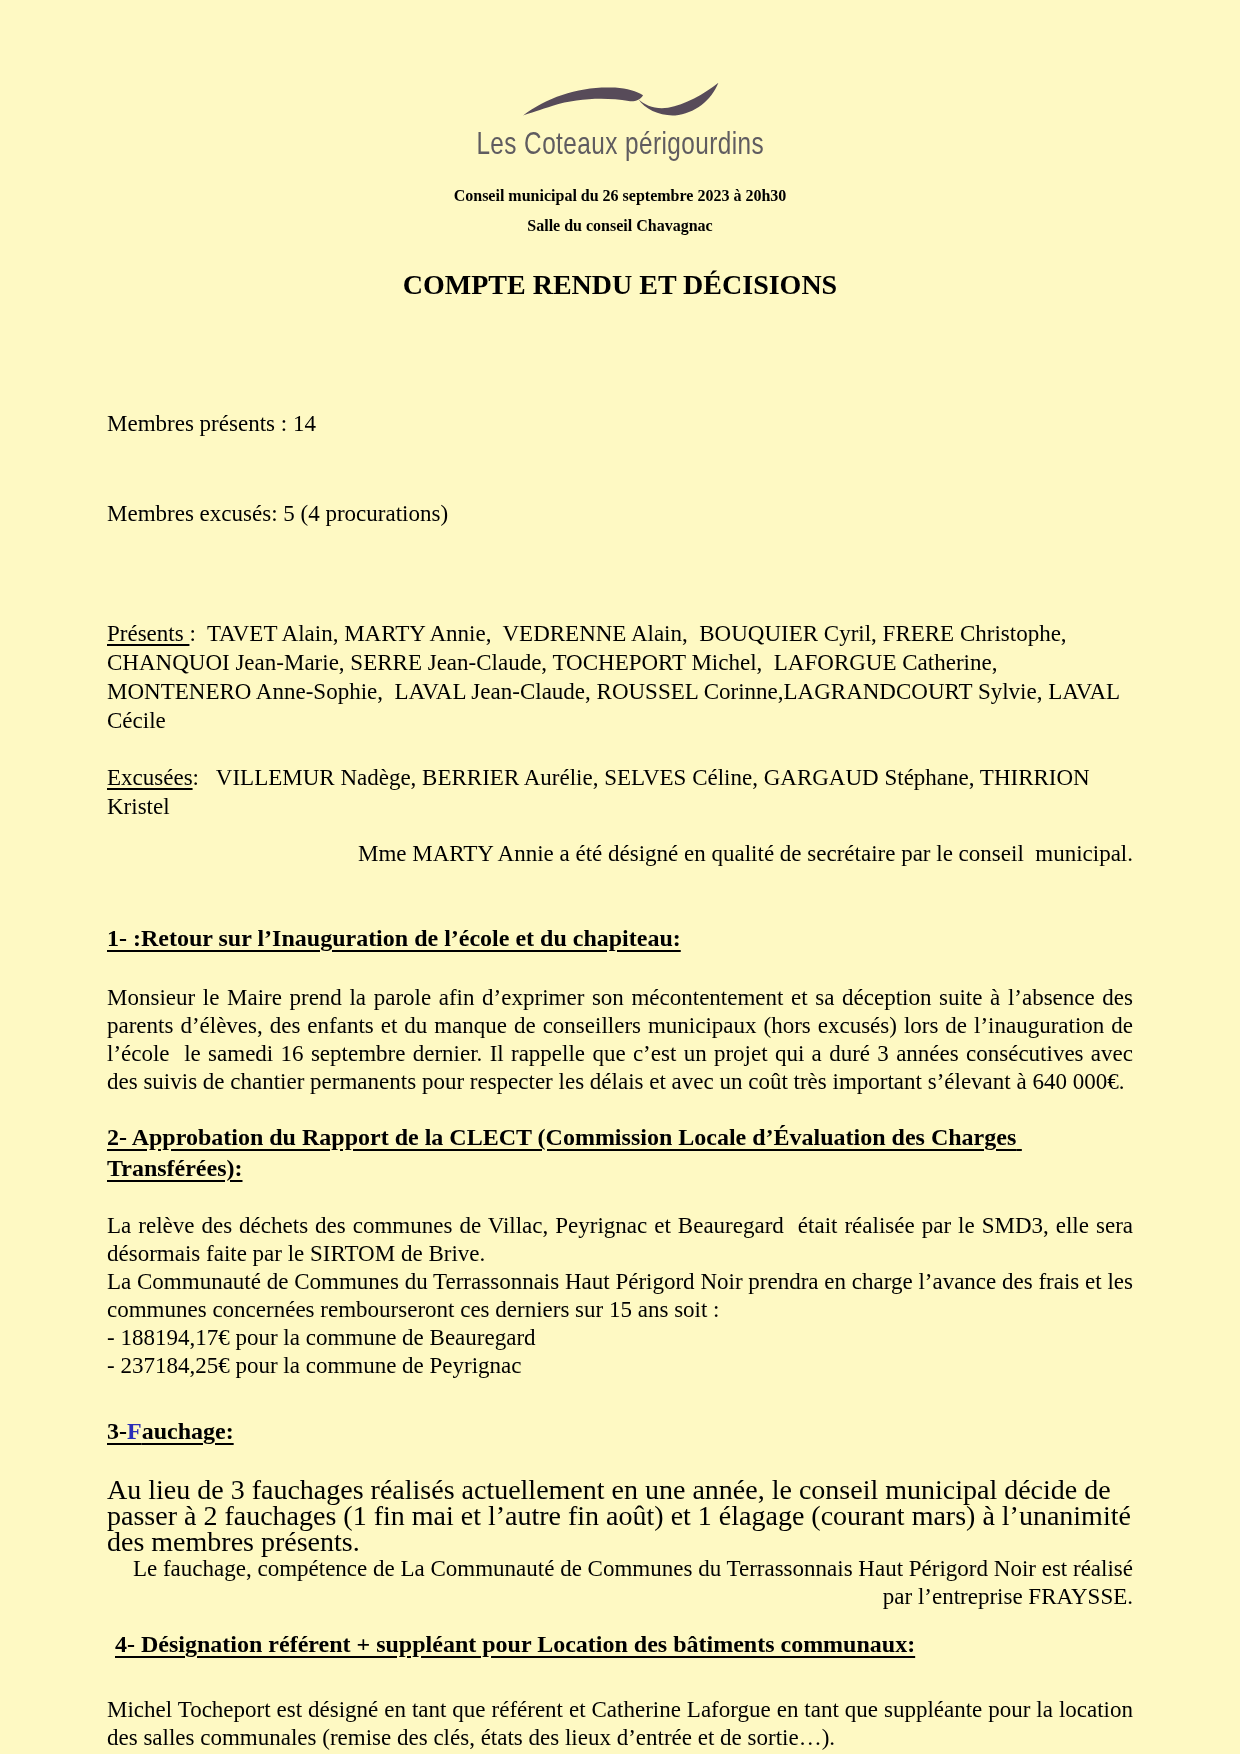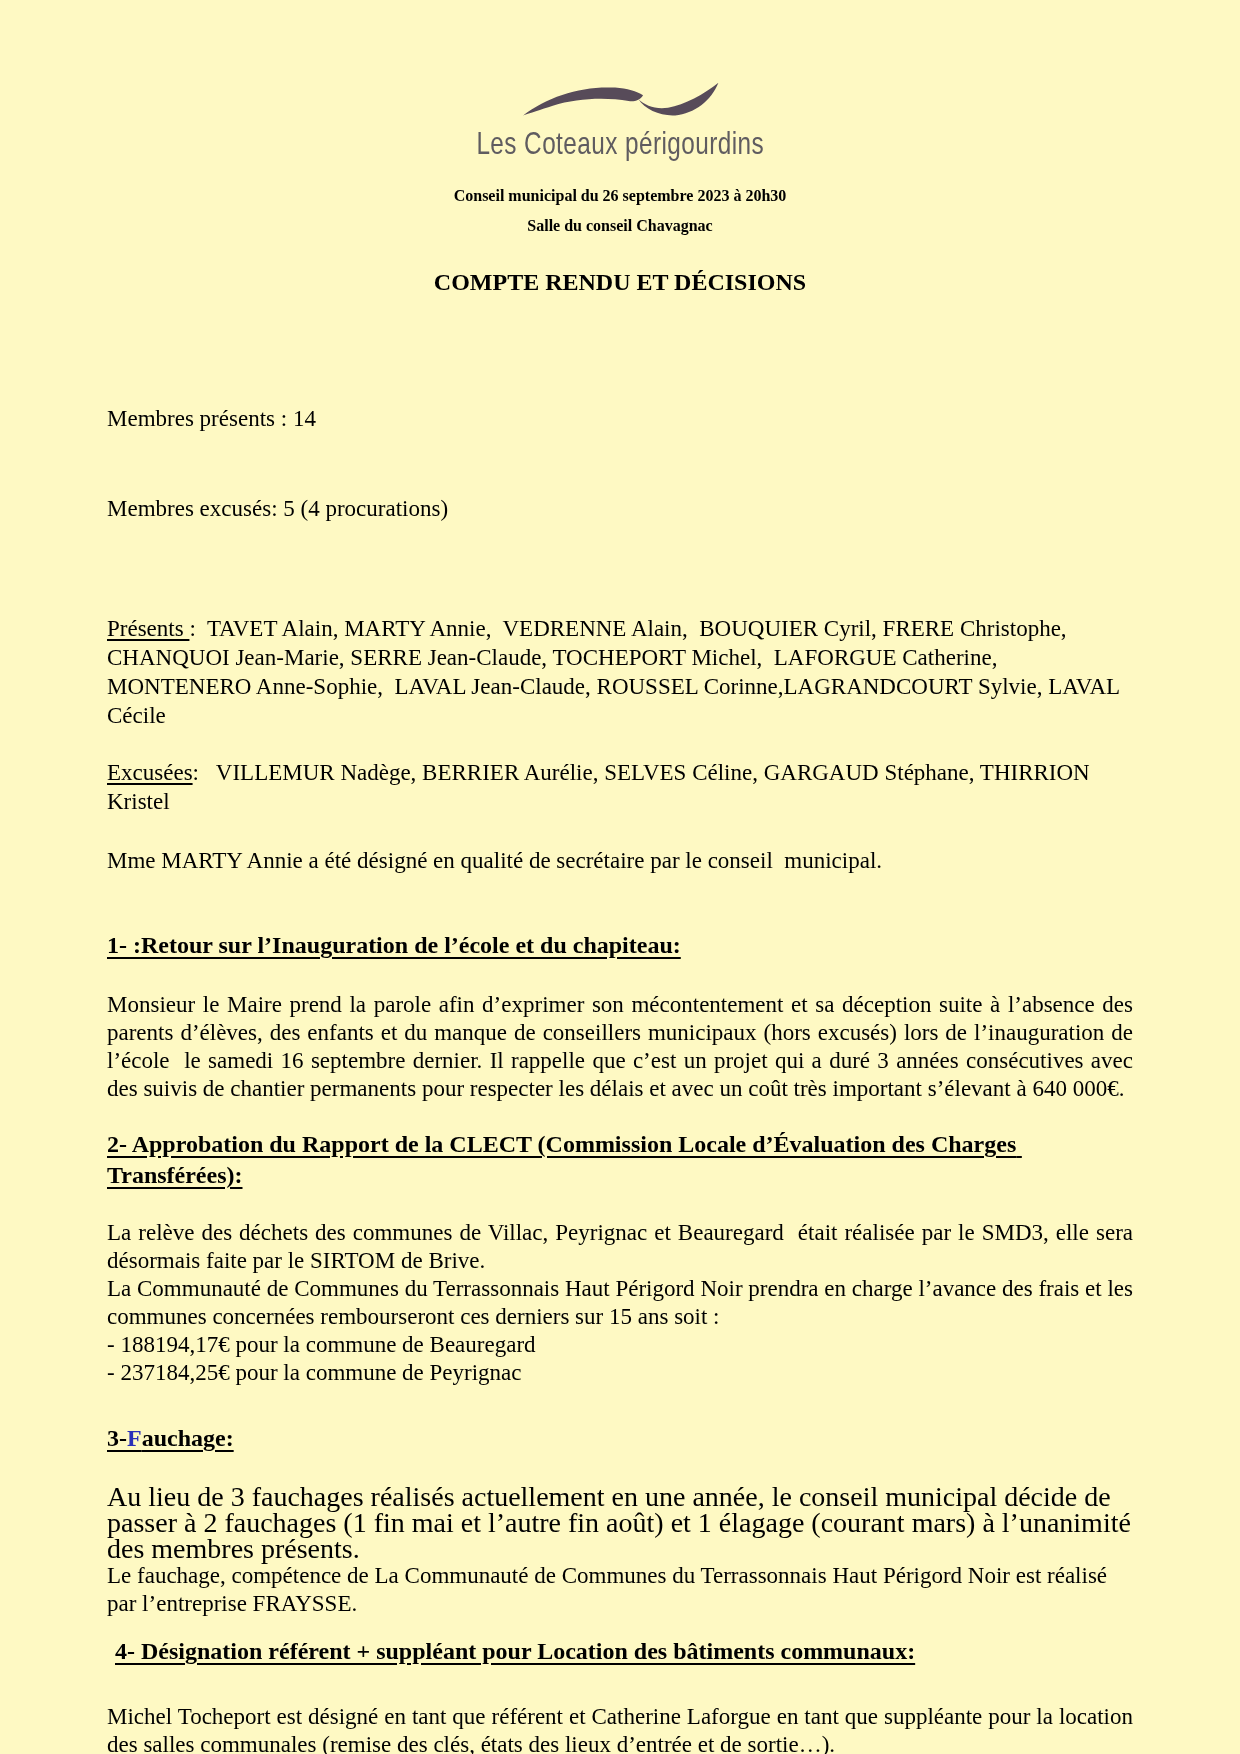--- a/index.html
+++ b/index.html
@@ -19,43 +19,43 @@
   .logo-swoosh{display:block;margin:0 auto;width:256px;height:48px;}
   .logo-name{
     display:inline-block;
     font-family:"Liberation Sans","DejaVu Sans",sans-serif;
     font-size:29px;color:#5f5c60;letter-spacing:.5px;
     transform:scale(.84,1.08);transform-origin:center top;
     white-space:nowrap;
   }
   
   .doc-title{margin-top:22px;text-align:center;font-weight:bold;font-size:16px;line-height:30px;}
-  .report-title{margin-top:28px;text-align:center;font-weight:bold;font-size:24px;}
+  .report-title{margin-top:28px;text-align:center;font-weight:bold;font-size:28px;}
   
   .blk{white-space:pre-wrap;line-height:29px;}
   .counts{margin-top:48px;line-height:30px;}
   .presents{margin-top:30px;line-height:29px;}
   .excused{margin-top:28px;line-height:29px;}
-  .secretary{margin-top:30px;}
+  .secretary{margin-top:18px;text-align:right;}
   u{text-underline-offset:3px;}
   .sec-heading{
     font-weight:bold;font-size:24px;line-height:31px;
     text-decoration:underline;text-decoration-thickness:2px;text-underline-offset:4px;
     white-space:pre-wrap;
   }
   .mt-sec1{margin-top:55px;}
   .mt-sec2{margin-top:26px;}
   .mt-sec3{margin-top:36px;}
   .mt-sec4{margin-top:18px;padding-left:8px;}
   .para{margin-top:30px;white-space:pre-wrap;line-height:28px;}
   .just{text-align:justify;}
   .para2{margin-top:28px;}
   .bullet{line-height:28px;white-space:pre-wrap;}
   .small-text{margin-top:30px;font-size:28px;line-height:26px;white-space:pre-wrap;}
-  .follow{margin-top:0;white-space:pre-wrap;line-height:28px;}
+  .follow{margin-top:0;white-space:pre-wrap;line-height:28px;text-align:right;}
   .blue-letter{font-weight:bold;}
   .para4{margin-top:36px;}
 </style>
 </head>
 <body>
 
 <div class="page">
 
   <div class="logo-block">
     <svg class="logo-swoosh" viewBox="0 0 420 100" xmlns="http://www.w3.org/2000/svg" aria-hidden="true">

